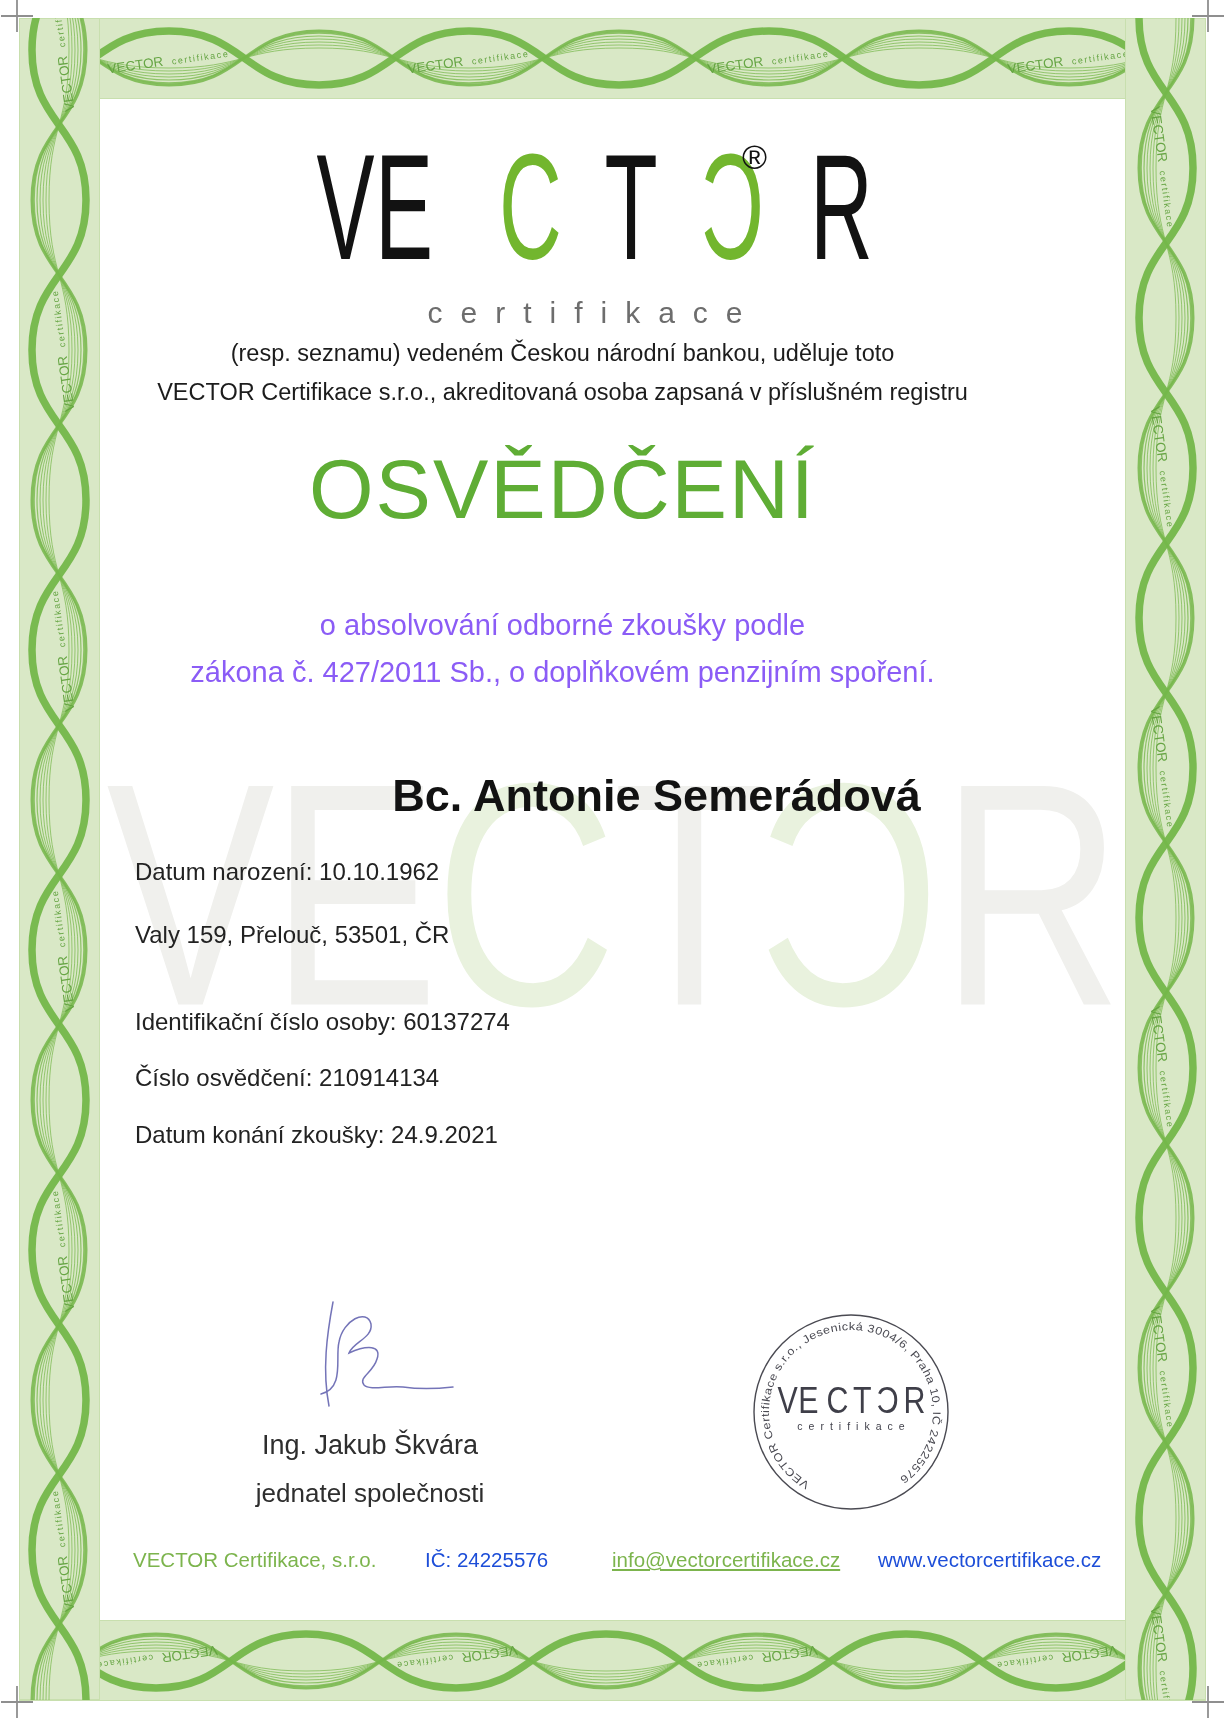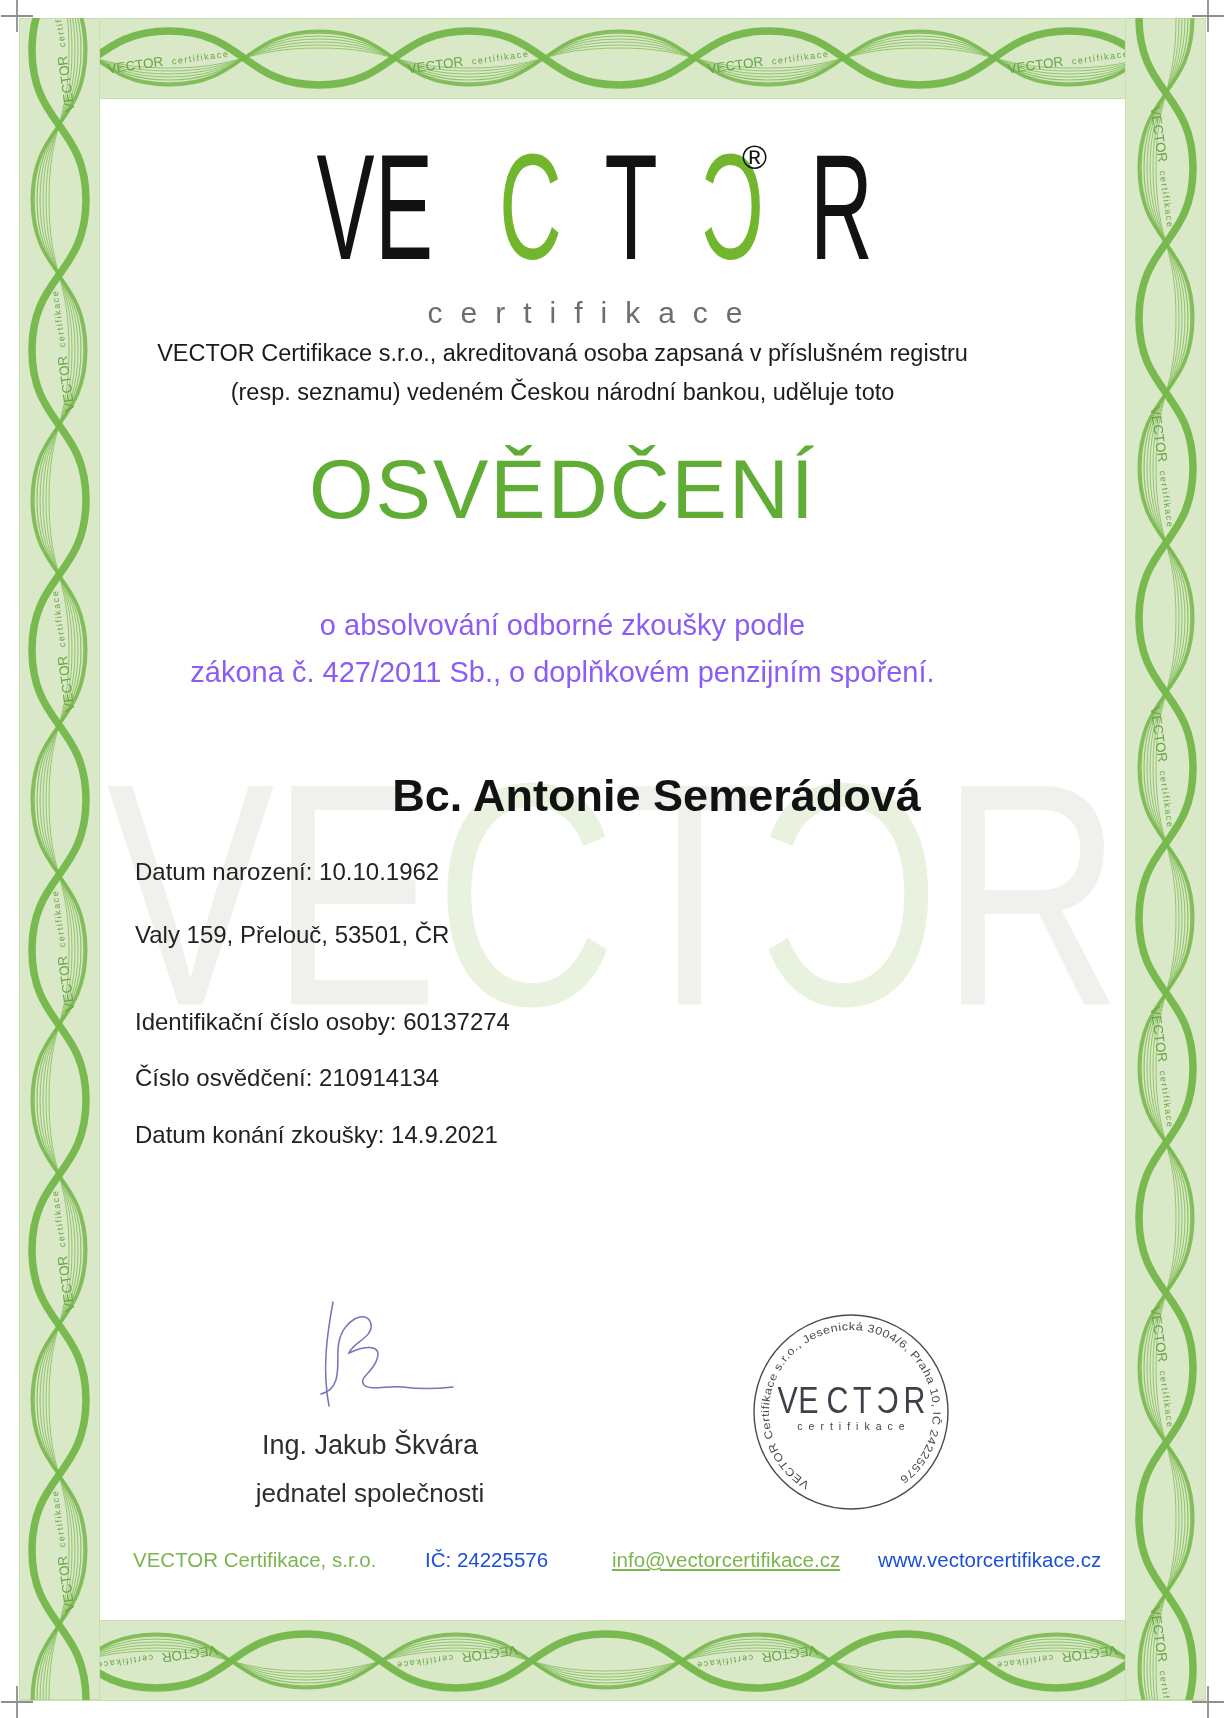--- a/index.html
+++ b/index.html
@@ -125,38 +125,38 @@
     <span class="wm-dark">VE</span><span class="wm-green">C</span><span class="wm-dark">T</span><span class="wm-green flip">C</span><span class="wm-dark">R</span>
   </div>
 
   <div class="abs logo-row">
     <span class="logo-word">VE</span><span class="logo-word logo-green">C</span><span class="logo-word">T</span><span class="logo-word logo-green"><span class="flip">C</span></span><span class="logo-word">R</span>
   </div>
   <div class="abs logo-reg">®</div>
   <div class="abs logo-sub">certifikace</div>
 
   <div class="abs intro">
+    <div>(resp. seznamu) vedeném Českou národní bankou, uděluje toto</div>
     <div>VECTOR Certifikace s.r.o., akreditovaná osoba zapsaná v příslušném registru</div>
-    <div>(resp. seznamu) vedeném Českou národní bankou, uděluje toto</div>
   </div>
 
   <div class="abs heading">OSVĚDČENÍ</div>
 
   <div class="abs subheading">
     <div>o absolvování odborné zkoušky podle</div>
     <div>zákona č. 427/2011 Sb., o doplňkovém penzijním spoření.</div>
   </div>
 
   <div class="abs name">Bc. Antonie Semerádová</div>
 
   <div class="abs detail d1">Datum narození: 10.10.1962</div>
   <div class="abs detail d3">Valy 159, Přelouč, 53501, ČR</div>
   <div class="abs detail d4">Identifikační číslo osoby: 60137274</div>
   <div class="abs detail d5">Číslo osvědčení: 210914134</div>
-  <div class="abs detail d6">Datum konání zkoušky: 14.9.2021</div>
+  <div class="abs detail d6">Datum konání zkoušky: 24.9.2021</div>
 
   <svg class="abs sig-svg" width="170" height="115" viewBox="0 0 170 115">
     <g fill="none" stroke="#7474b8" stroke-width="1.5" stroke-linecap="round">
       <path d="M28,6 C22,38 17,74 24,110"></path>
       <path d="M16,98 C40,92 30,62 34,46 C38,24 62,12 66,28 C68,42 48,46 44,57 C62,49 77,49 72,63 C68,77 53,81 59,89 C65,95 84,89 98,91 C112,93 130,93 148,91"></path>
     </g>
   </svg>
   <div class="abs sig-name">Ing. Jakub Škvára</div>
   <div class="abs sig-title">jednatel společnosti</div>
 

